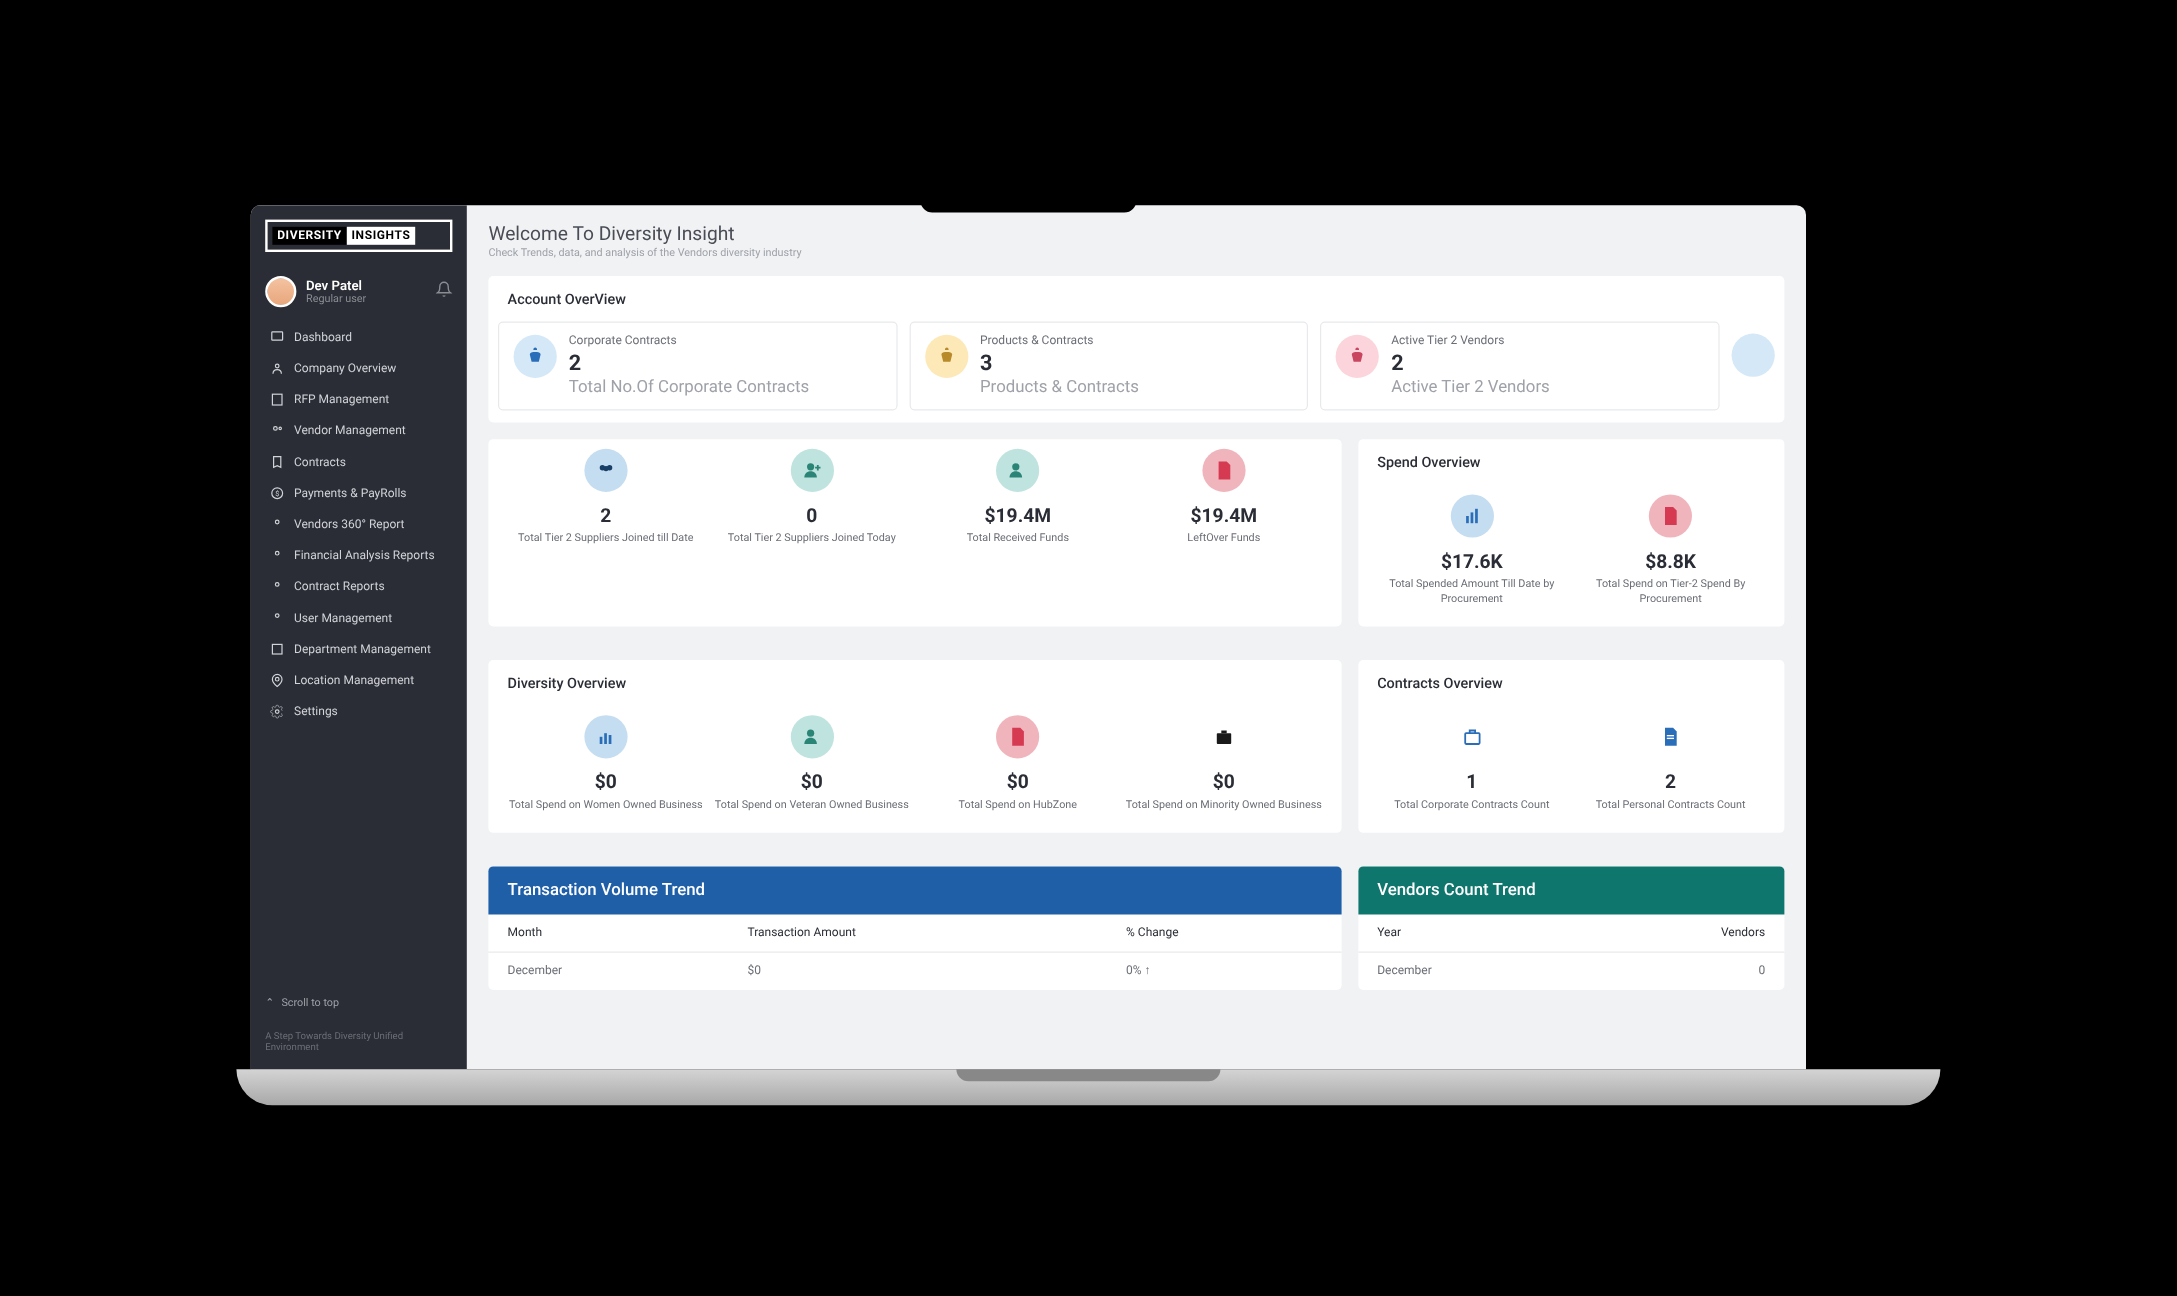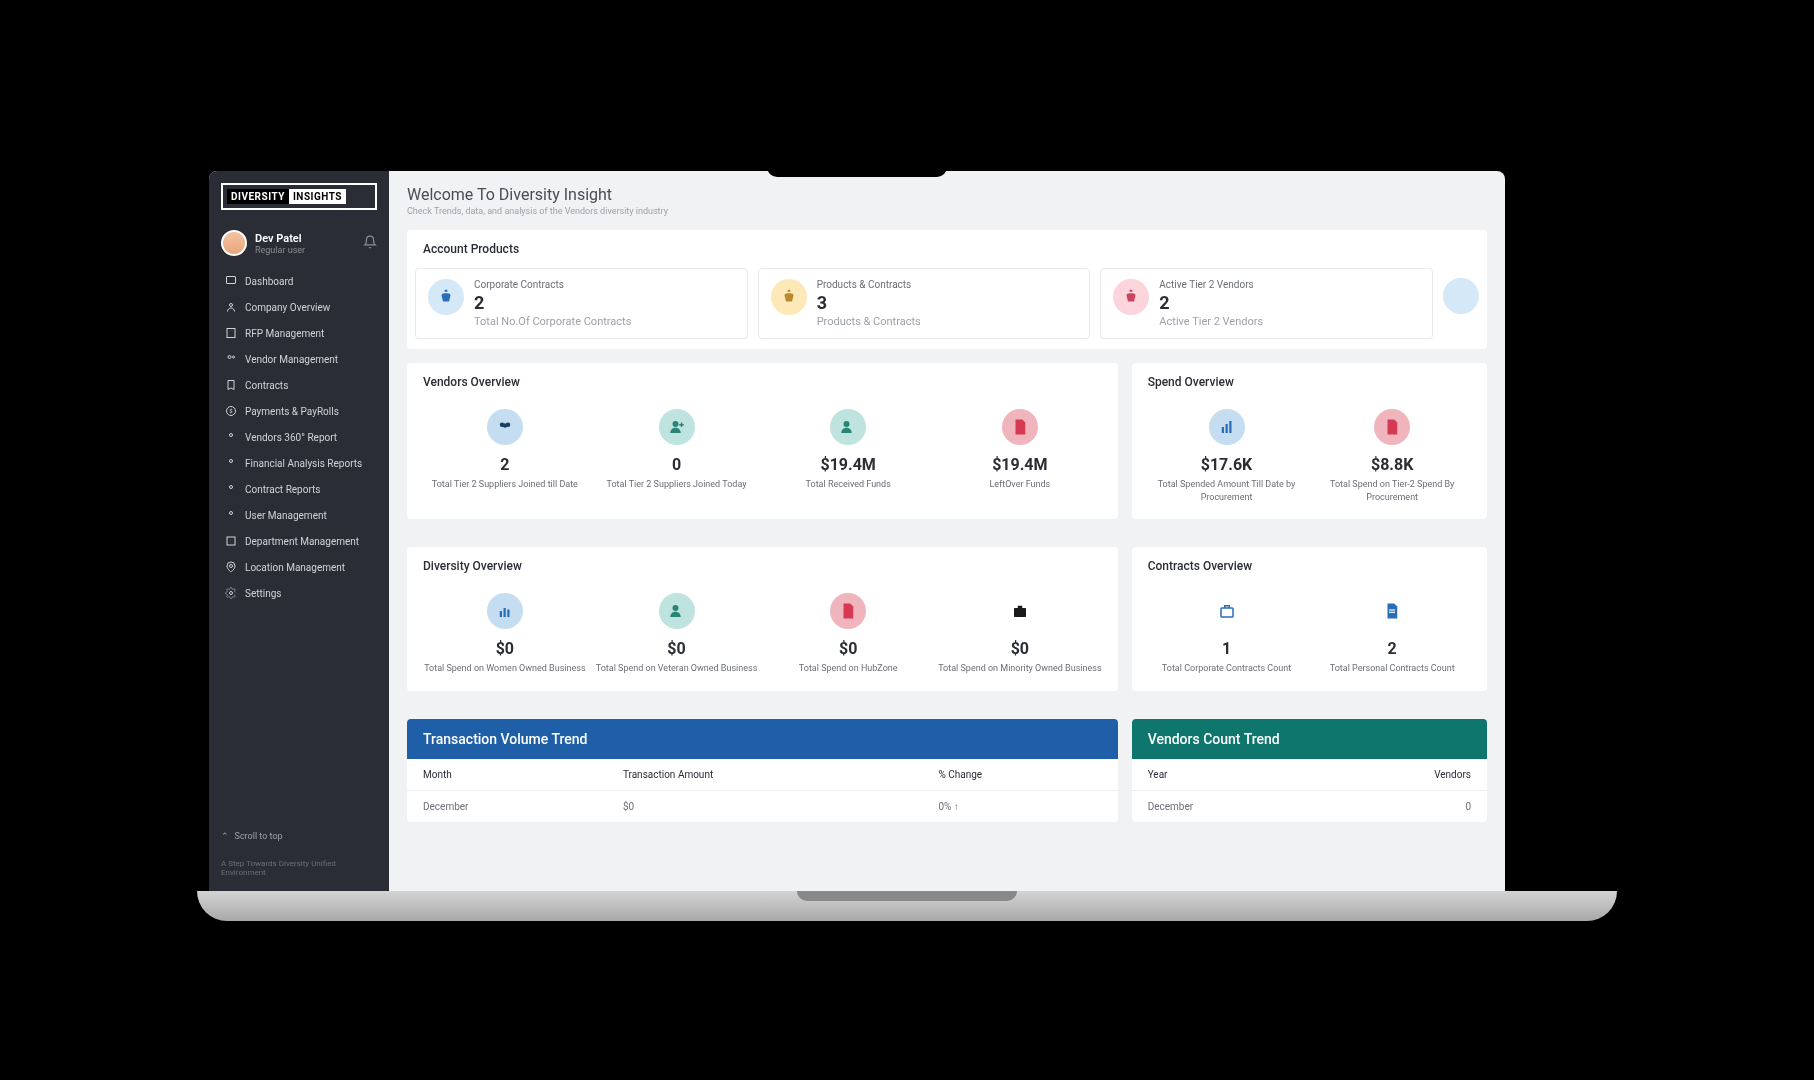--- a/index.html
+++ b/index.html
@@ -33,21 +33,21 @@
 .card-header { padding: 12px 16px; font-size: 12px; color: #2a2d35; font-weight: 500; }
 
 .account-row { display: flex; gap: 10px; padding: 0 8px 10px; }
 .account-item { flex: 1; border: 1px solid #e8e9ec; border-radius: 4px; padding: 10px 12px; display: flex; gap: 10px; align-items: flex-start; }
 .account-icon { width: 36px; height: 36px; border-radius: 50%; display: flex; align-items: center; justify-content: center; font-size: 16px; flex-shrink: 0; }
 .ic-blue { background: #d4e8f7; color: #2a6db8; }
 .ic-yellow { background: #fde9b8; color: #b88a2a; }
 .ic-pink { background: #fbd5db; color: #c94560; }
 .account-label { font-size: 10px; color: #6b6e76; margin-bottom: 2px; }
 .account-value { font-size: 18px; font-weight: 700; color: #2a2d35; margin-bottom: 2px; }
-.account-sub { font-size: 11px; color: #9ea1a8; }
+.account-sub { font-size: 14px; color: #9ea1a8; }
 
 .two-col { display: flex; gap: 14px; margin-bottom: 14px; }
 .col-left { flex: 2; }
 .col-right { flex: 1; }
 
 .stat-row { display: flex; padding: 8px 16px 16px; gap: 8px; }
 .stat { flex: 1; text-align: center; }
 .stat-icon { width: 36px; height: 36px; border-radius: 50%; margin: 0 auto 10px; display: flex; align-items: center; justify-content: center; }
 .ic-bluelight { background: #c5ddf0; }
 .ic-teal { background: #bfe3de; }
@@ -179,21 +179,21 @@
     <span>Scroll to top</span>
   </div>
   <div class="footer-text">A Step Towards Diversity Unified Environment</div>
 </aside>
 
 <main class="main">
   <h1 class="page-title">Welcome To Diversity Insight</h1>
   <p class="page-subtitle">Check Trends, data, and analysis of the Vendors diversity industry</p>
 
   <div class="card">
-    <div class="card-header">Account Products</div>
+    <div class="card-header">Account OverView</div>
     <div class="account-row">
       <div class="account-item">
         <div class="account-icon ic-blue">
                   <svg class="ico" viewBox="0 0 24 24" fill="currentColor">
                     <path d="M12 2a2 2 0 0 1 2 2v1h-4V4a2 2 0 0 1 2-2zm-6 8c0-2 2-3 4-3h4c2 0 4 1 4 3l-2 8H8l-2-8z"></path>
                   </svg>
                 </div>
         <div>
           <div class="account-label">Corporate Contracts</div>
           <div class="account-value">2</div>
@@ -225,21 +225,20 @@
         </div>
       </div>
       <div class="account-item" style="flex:0.1;border:none;padding:10px 0">
         <div class="account-icon ic-blue"></div>
       </div>
     </div>
   </div>
 
   <div class="two-col">
     <div class="card col-left">
-      <div class="card-header">Vendors Overview</div>
       <div class="stat-row">
         <div class="stat">
           <div class="stat-icon ic-bluelight">
                     <svg class="ico" viewBox="0 0 24 24" fill="#1a3f66">
                       <circle cx="8" cy="9" r="3"></circle>
                       <circle cx="16" cy="9" r="3"></circle>
                       <circle cx="12" cy="10" r="3"></circle>
                     </svg>
                   </div>
           <div class="stat-value">2</div>

